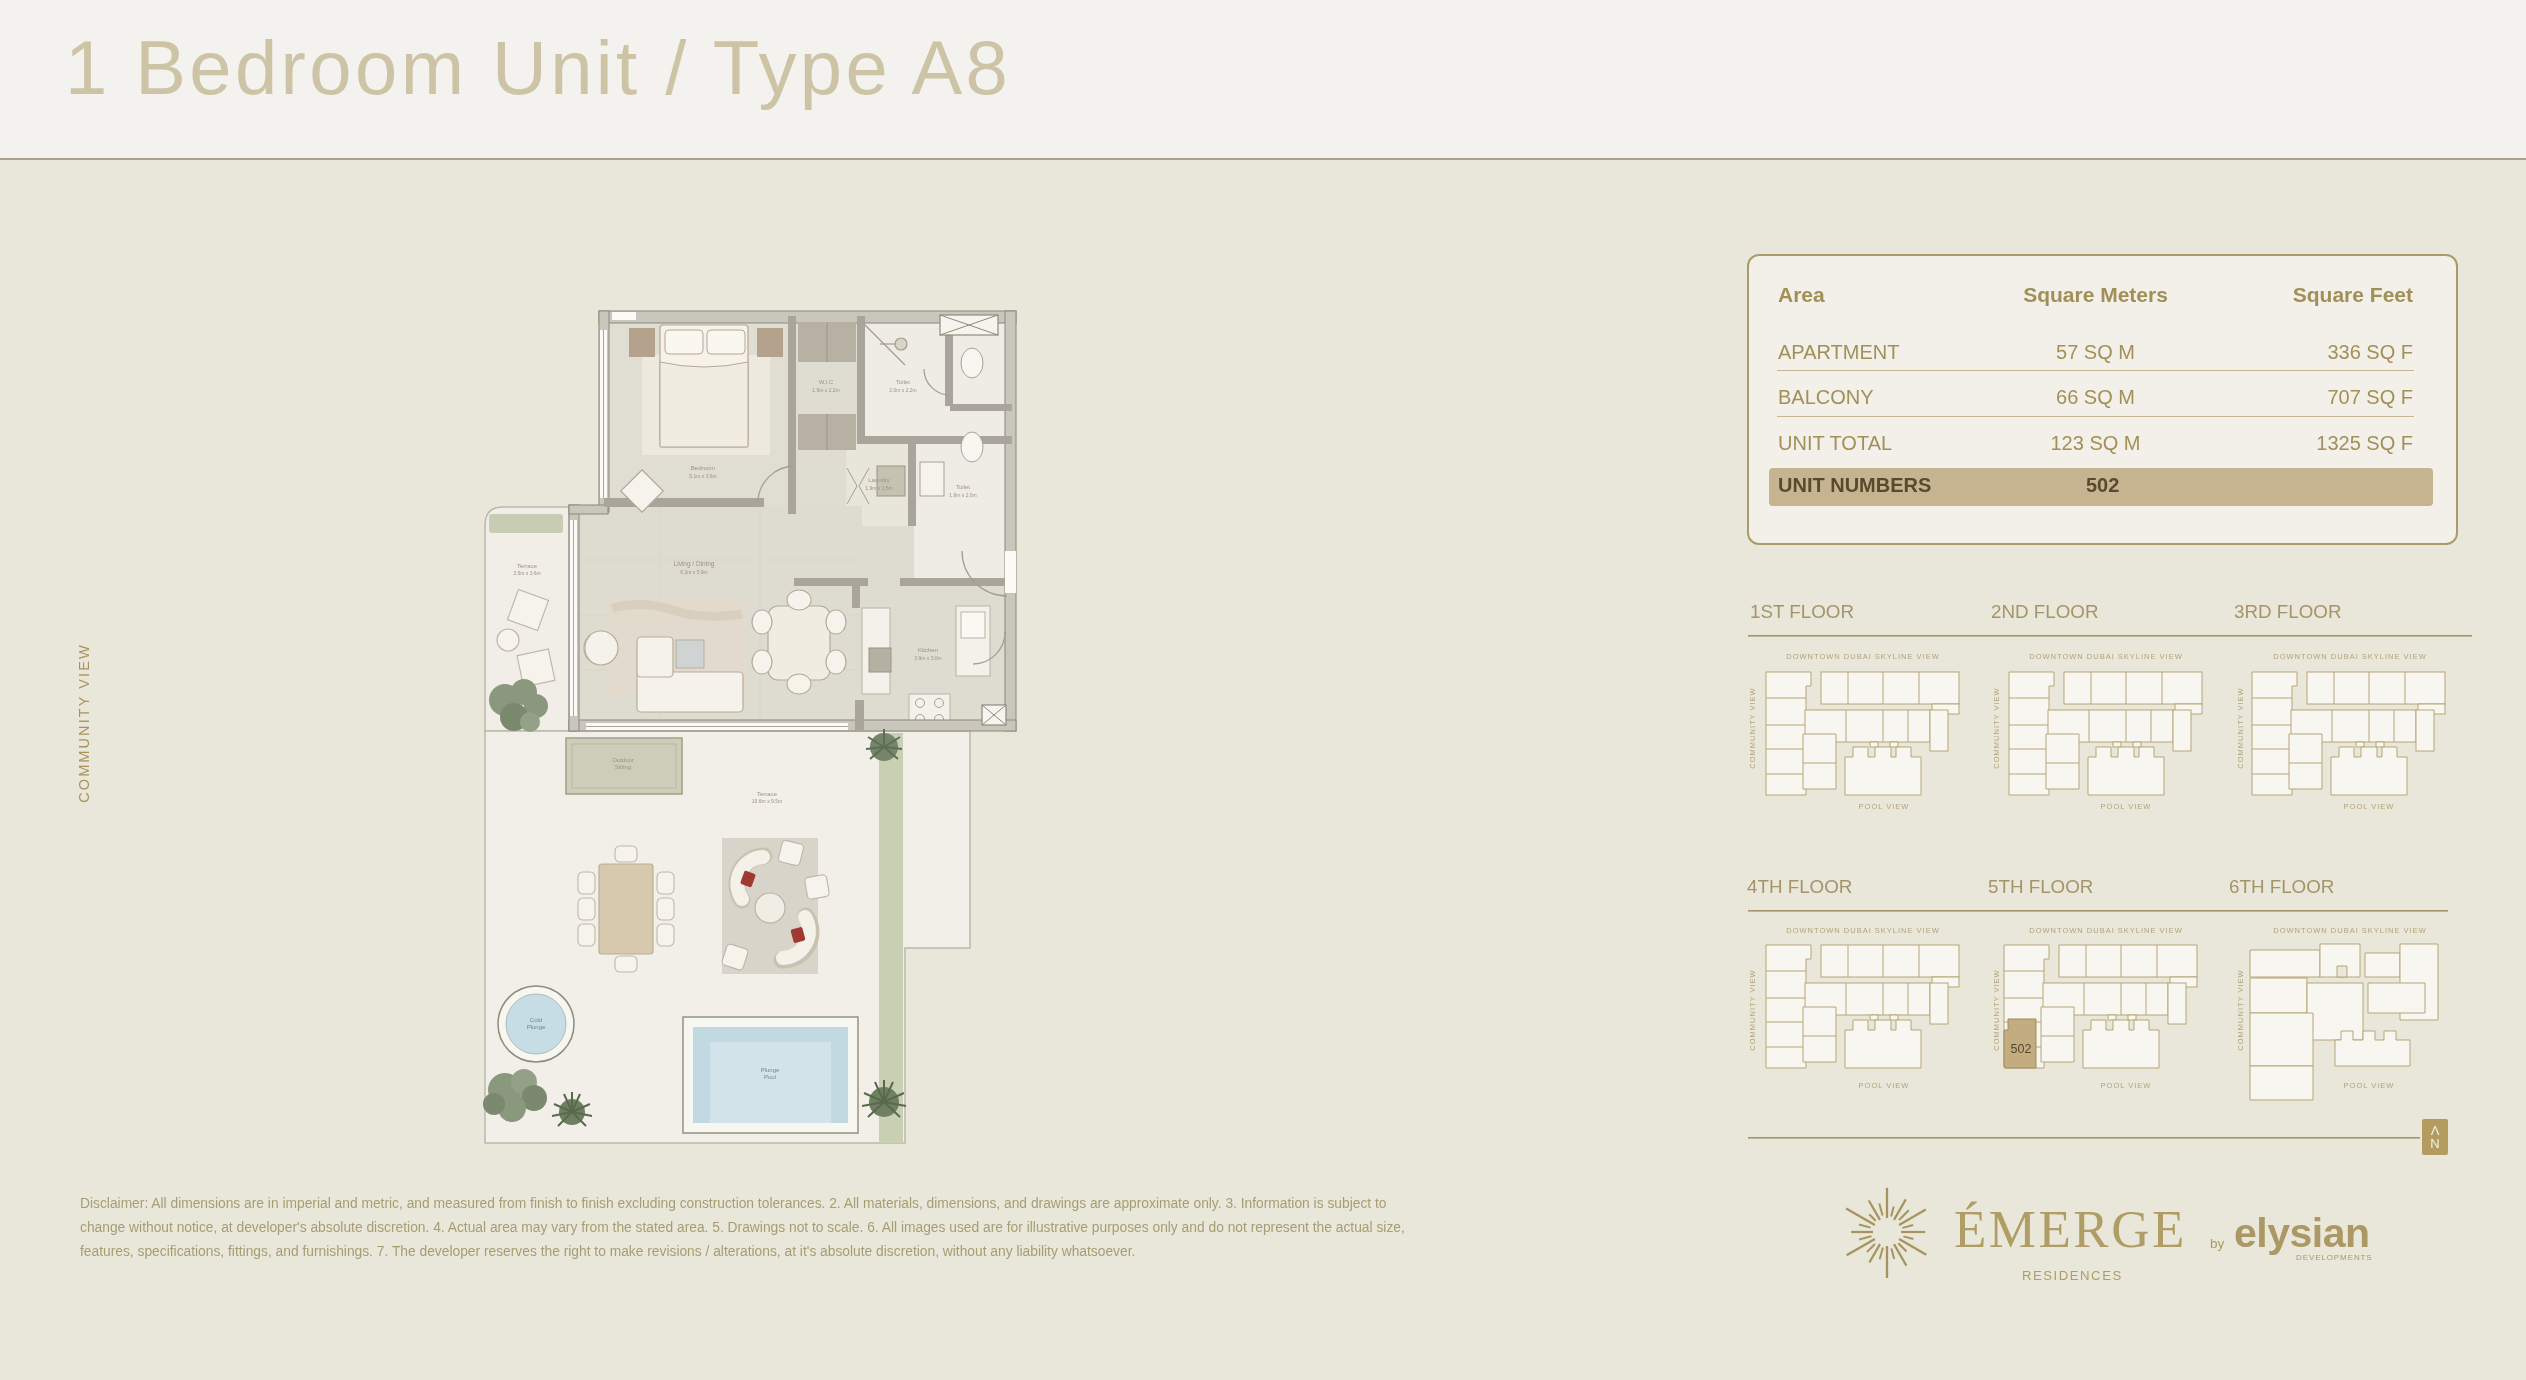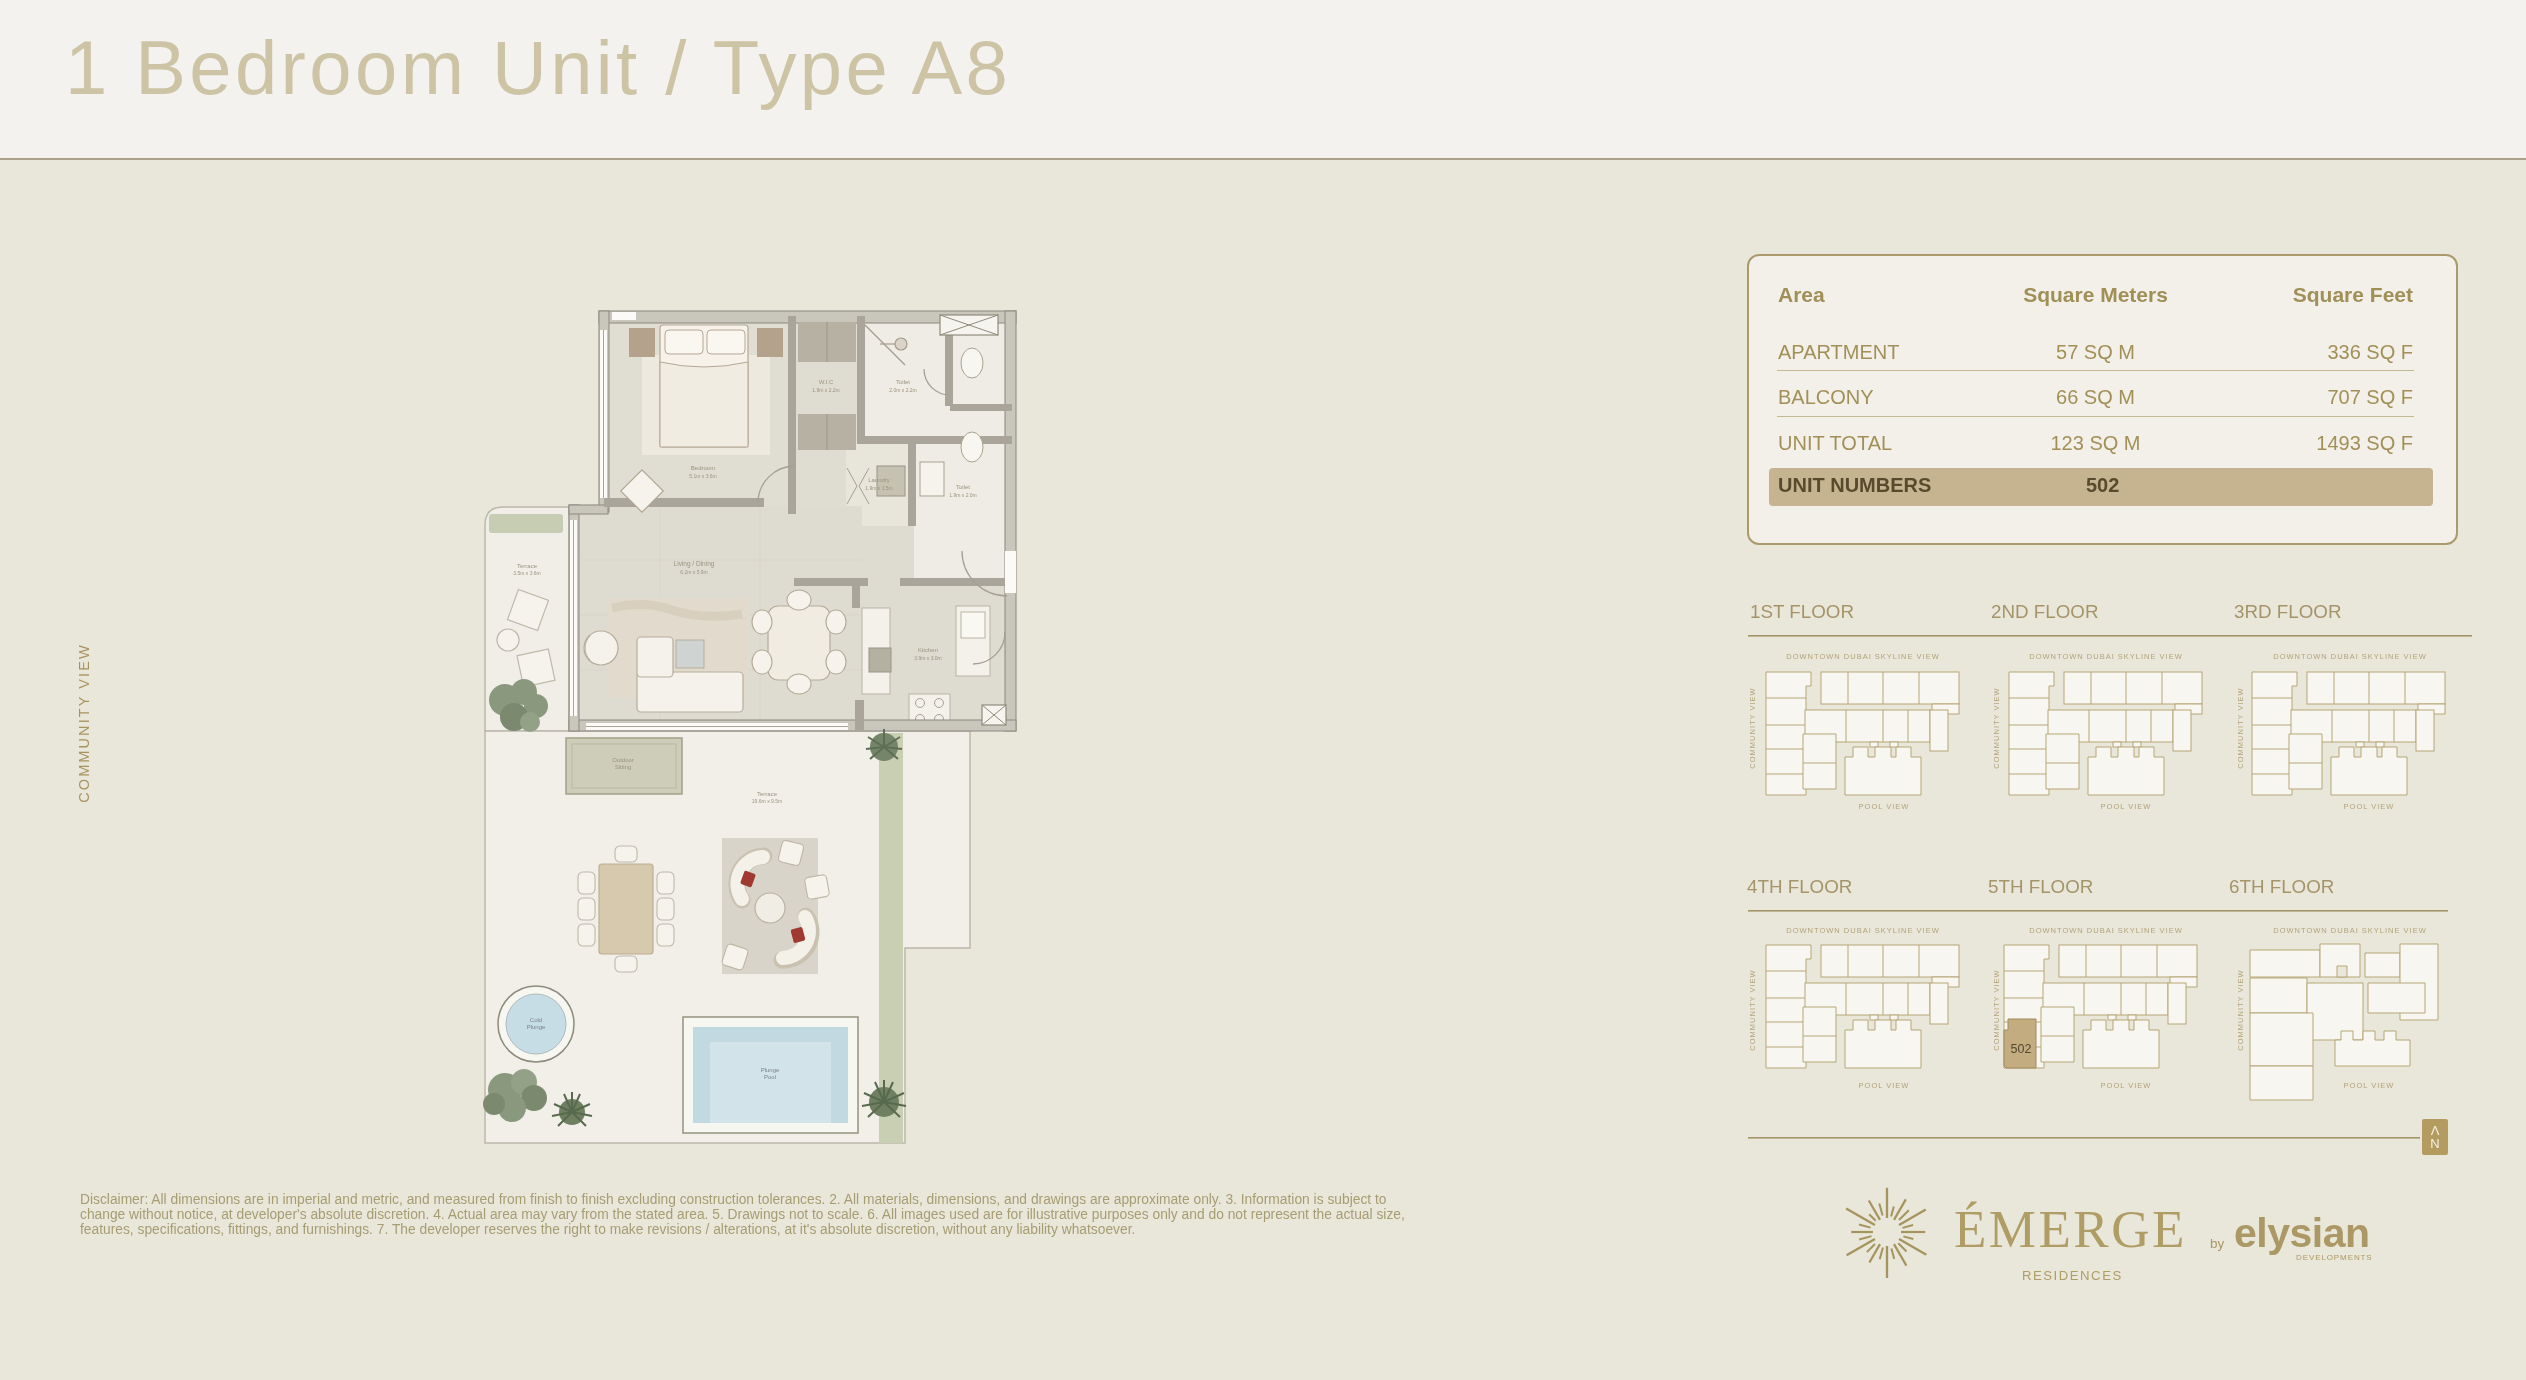--- a/index.html
+++ b/index.html
@@ -17,21 +17,21 @@
   .trow{position:absolute;left:28px;width:655px;height:0;}
   .tcell{position:absolute;top:3px;transform:translateY(-50%);font-size:20px;color:#a29058;white-space:nowrap;}
   .c1{left:1px;}
   .c2{left:-9px;width:100%;text-align:center;}
   .c3{right:19px;}
   .thead .tcell{font-weight:bold;font-size:21px;color:#a18f58;}
   .tsep{position:absolute;left:28px;width:637px;height:1px;background:#c4b895;}
   #unitnum{position:absolute;left:20px;top:212px;width:664px;height:38px;background:#c6b491;border-radius:4px;}
   #unitnum .tcell{color:#584b2d;font-weight:bold;top:50%;}
   
-  #disclaimer{left:80px;top:1192px;width:1500px;font-size:13.8px;line-height:15px;color:#a69d73;white-space:nowrap;}
+  #disclaimer{left:80px;top:1192px;width:1500px;font-size:13.8px;line-height:24px;color:#a69d73;white-space:nowrap;}
   
   #logoEmerge{left:1954px;top:1203px;font-family:"Liberation Serif",serif;font-size:53px;line-height:1;
      color:#b09d66;letter-spacing:2.5px;white-space:nowrap;}
   #logoRes{left:2022px;top:1269px;font-size:13.2px;line-height:1;color:#b09d66;letter-spacing:1.5px;white-space:nowrap;}
   #logoBy{left:2210px;top:1225px;font-size:13.5px;line-height:1;color:#ab9864;margin-top:12px;}
   #logoElysian{left:2234px;top:1213px;font-size:41px;line-height:1;font-weight:bold;color:#ab9864;letter-spacing:-0.5px;}
   #logoDev{left:2296px;top:1254px;font-size:8px;line-height:1;color:#ab9864;letter-spacing:0.9px;}
   
   #compass{left:2422px;top:1119px;width:26px;height:36px;background:#b49c60;border-radius:2px;}
   #compass div{position:absolute;width:100%;text-align:center;color:#f4f0e4;font-size:13px;line-height:13px;}
@@ -65,21 +65,21 @@
   <div class="trow" style="top:138px;">
     <div class="tcell c1">BALCONY</div>
     <div class="tcell c2">66 SQ M</div>
     <div class="tcell c3">707 SQ F</div>
   </div>
   <div class="tsep" style="top:160px;"></div>
 
   <div class="trow" style="top:184px;">
     <div class="tcell c1">UNIT TOTAL</div>
     <div class="tcell c2">123 SQ M</div>
-    <div class="tcell c3">1493 SQ F</div>
+    <div class="tcell c3">1325 SQ F</div>
   </div>
 
   <div id="unitnum">
     <div class="trow" style="left:8px;top:17px;width:655px;">
       <div class="tcell c1">UNIT NUMBERS</div>
       <div class="tcell" style="left:309px;">502</div>
     </div>
   </div>
 </div>
 

